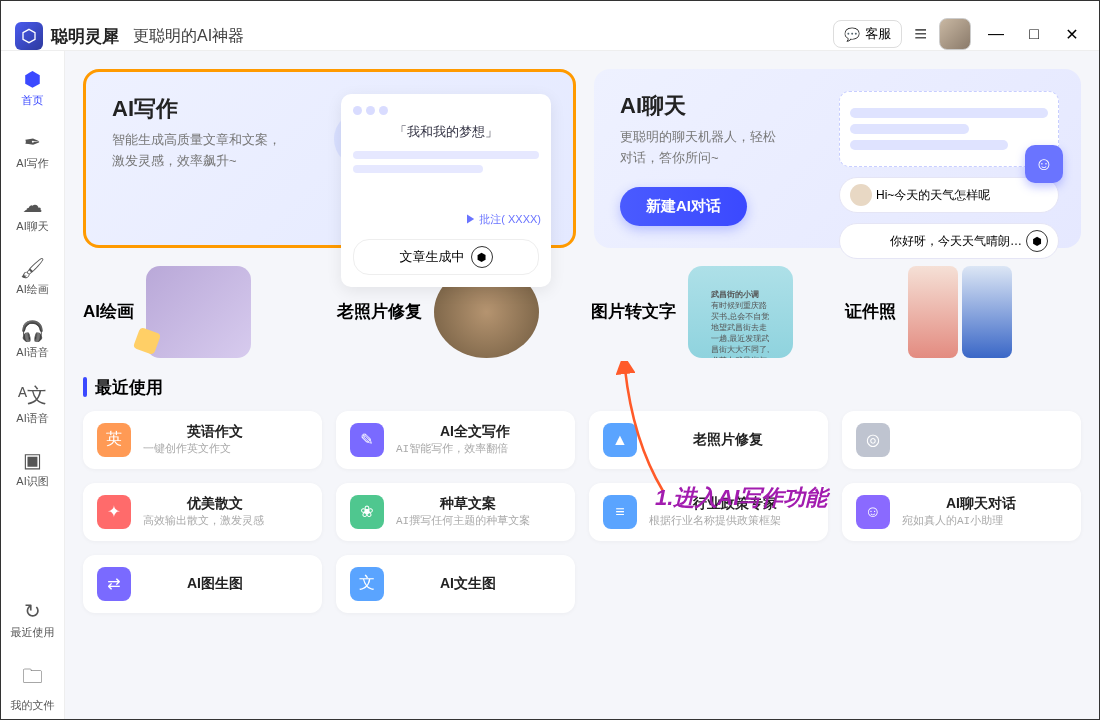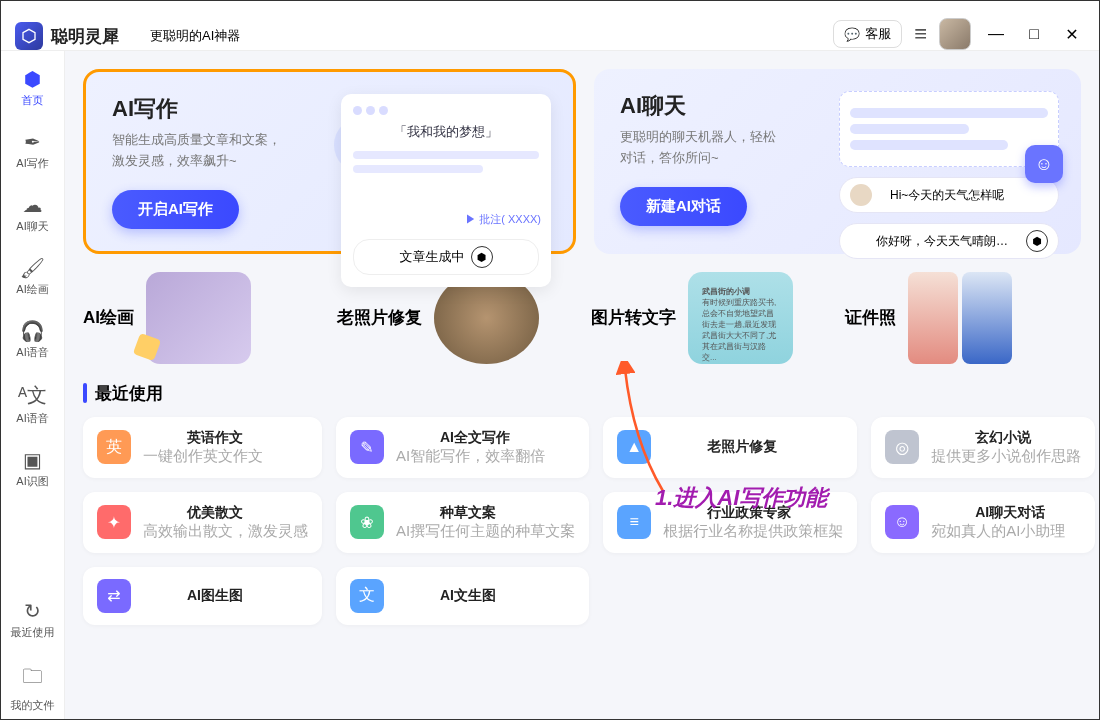--- a/index.html
+++ b/index.html
@@ -3,21 +3,21 @@
 <meta charset="utf-8">
 <style>
 * { margin: 0; padding: 0; box-sizing: border-box; font-family: "Microsoft YaHei", -apple-system, sans-serif; }
 body { width: 1100px; height: 720px; background: #f5f6fa; overflow: hidden; border: 1px solid #333; }
 
 
 .titlebar { height: 50px; background: #fff; display: flex; align-items: flex-end; padding: 0 14px; border-bottom: 1px solid #eee; }
 .logo-wrap { display: flex; align-items: center; gap: 8px; }
 .logo-ic { width: 28px; height: 28px; border-radius: 6px; background: linear-gradient(135deg,#4a5bef,#2d3a9e); display: flex; align-items: center; justify-content: center; color: #fff; }
 .app-name { font-weight: 700; font-size: 17px; color: #222; }
-.app-sub { font-size: 13px; color: #000000; margin-left: 23px; }
+.app-sub { font-size: 16px; color: #404040; margin-left: 6px; }
 .title-spacer { flex: 1; }
 .title-right { display: flex; align-items: center; gap: 12px; }
 .svc-btn { border: 1px solid #ddd; border-radius: 8px; padding: 4px 10px; font-size: 13px; display: flex; align-items: center; gap: 5px; cursor: pointer; background:#fff; }
 .hamburger { font-size: 22px; color: #555; cursor: pointer; }
 .avatar { width: 32px; height: 32px; border-radius: 8px; background: linear-gradient(135deg,#c9b8a3,#8a7a6a); border:1px solid #ccc; }
 .win-btn { width: 26px; text-align: center; font-size: 16px; cursor: pointer; }
 
 
 .app-body { display: flex; height: calc(100% - 50px); }
 .sidebar { width: 64px; background: #fff; border-right: 1px solid #eee; display: flex; flex-direction: column; align-items: center; padding-top: 10px; gap: 10px; }
@@ -46,46 +46,46 @@
 .wp-title { text-align:center; font-size:13px; color:#334; margin:6px 0 10px; }
 .wp-line { height:8px; background:#e6e8ff; border-radius:4px; margin:6px 0; }
 .wp-note { position:absolute; right:10px; bottom:60px; font-size:11px; color:#6a74ff;text-align:right; }
 .wp-status { display:flex; align-items:center; justify-content:center; gap:6px; font-size:13px; background:#fff; border-radius:16px; padding:6px 14px; margin-top:66px; border:1px solid #eee;}
 .ai-badge { position:absolute; left:-6px; bottom:56px; width:56px; height:56px; border-radius:50%; background:rgba(200,210,255,.5); display:flex; align-items:center; justify-content:center; font-weight:700; font-style:italic; font-size:22px; color:#5a66ff; }
 .mini-logo { width:22px;height:22px;border-radius:50%;border:1.5px solid #333;display:inline-flex;align-items:center;justify-content:center;font-size:11px; }
 
 .chat-preview { position:absolute; right:0; top:0; width:220px; }
 .chat-lines { background:#fff; border-radius:10px; padding:10px; border:1px dashed #c8ceff; }
 .chat-bar { height:10px; background:#dfe3ff; border-radius:5px; margin:6px 0; }
-.chat-bubble { display:flex; align-items:center; gap:18px; background:#fff; border:1px solid #e5e5f5; border-radius:18px; padding:6px 10px; font-size:12px; margin-top:10px; }
+.chat-bubble { display:flex; align-items:center; gap:4px; background:#fff; border:1px solid #e5e5f5; border-radius:18px; padding:6px 10px; font-size:12px; margin-top:10px; }
 .chat-bubble .av { width:22px;height:22px;border-radius:50%;background:#e8d8c4; }
 .chat-float { position:absolute; right:-4px; top:54px; width:38px;height:38px;border-radius:10px; background:#6a74ff; color:#fff; display:flex;align-items:center;justify-content:center; font-size:18px; box-shadow:0 4px 10px rgba(100,110,255,.4); }
 
 
 .tiles-row { display:flex; gap:18px; margin-bottom:18px; }
 .tile { flex:1; display:flex; align-items:center; gap:12px; }
 .tile-title { font-size:17px; font-weight:700; }
 .tile-img { width:105px; height:92px; border-radius:14px; background:#ccc; }
 .tile-draw { background:linear-gradient(135deg,#b9a8d8,#d7cbee); position:relative; }
 .tile-draw::after{content:"";position:absolute;left:-10px;bottom:6px;width:22px;height:22px;background:#ffcf66;border-radius:4px;transform:rotate(20deg);}
 .tile-photo { border-radius:50%; background:radial-gradient(circle,#b59470,#6f5a3f); }
-.tile-doc { background:linear-gradient(#aee0e8,#8fd3de); padding:14px; font-size:8px; color:#555; overflow:hidden; }
+.tile-doc { background:linear-gradient(#aee0e8,#8fd3de); padding:23px; font-size:8px; color:#555; overflow:hidden; }
 .tile-idwrap { display:flex; gap:4px; }
 .tile-id { width:50px; height:92px; border-radius:8px; }
 .id1{ background:linear-gradient(#f5e0d6,#e38b80);} .id2{ background:linear-gradient(#dce6f5,#3a67c7);}
 
 
 .section-hdr { display:flex; align-items:center; gap:8px; font-size:17px; font-weight:700; margin:8px 0 12px; }
 .section-hdr::before { content:""; width:4px; height:20px; background:#3b49ff; border-radius:2px; }
 .grid { display:grid; grid-template-columns:repeat(4,1fr); gap:14px; }
 .card { background:#fff; border-radius:12px; padding:12px 14px; display:flex; gap:12px; align-items:center; cursor:pointer; box-shadow:0 1px 4px rgba(0,0,0,.04); }
 .card-ic { width:34px; height:34px; border-radius:8px; display:flex; align-items:center; justify-content:center; color:#fff; font-size:16px; flex-shrink:0; }
 .card-txt { min-width:0; }
 .card-title { font-size:14px; font-weight:600; color:#222;margin-left:44px; }
-.card-sub { font-size:15px; color:#aaa; white-space:nowrap; overflow:hidden; text-overflow:ellipsis; }
+.card-sub { font-size:11px; color:#aaa; white-space:nowrap; overflow:hidden; text-overflow:ellipsis;font-family:Liberation Mono, monospace; }
 .ic-or{background:#ff9a55}.ic-pu{background:#7a6aff}.ic-bl{background:#5aa4ff}.ic-gr{background:#bfc4d0}.ic-rd{background:#ff6b6b}.ic-gn{background:#4fc78f}.ic-vi{background:#8a6aff}
 
 
 .annot-arrow { position:absolute; left:538px; top:310px; pointer-events:none; }
 .annot-text { position:absolute; left:590px; top:432px; color:#a21caf; font-size:22px; font-style:italic; font-weight:600; pointer-events:none; }
 </style>
 </head>
 <body>
 
 <div class="titlebar">
@@ -156,21 +156,20 @@
 
   <div class="main">
 
     <div class="hero-row">
       <div class="hero-card hero-write">
         <div class="hero-left">
           <div class="hero-title">AI写作</div>
           <div class="hero-desc">
             <span>智能生成高质量文章和文案，</span><br><span>激发灵感，效率飙升~</span>
           </div>
-          <button class="hero-btn">开启AI写作</button>
         </div>
         <div class="hero-right">
           <div class="ai-badge">AI</div>
           <div class="write-preview">
             <div class="wp-tabs">
                 <div class="wp-tab"></div>
                 <div class="wp-tab"></div>
                 <div class="wp-tab"></div>
               </div>
             <div class="wp-title">「我和我的梦想」</div>
@@ -256,24 +255,20 @@
         </div>
         <div class="card">
           <div class="card-ic ic-bl">▲</div>
     <div class="card-txt">
             <div class="card-title">老照片修复</div>
     <div class="card-sub"></div>
           </div>
         </div>
         <div class="card">
           <div class="card-ic ic-gr">◎</div>
-    <div class="card-txt">
-            <div class="card-title">玄幻小说</div>
-    <div class="card-sub">提供更多小说创作思路</div>
-          </div>
         </div>
         <div class="card">
           <div class="card-ic ic-rd">✦</div>
     <div class="card-txt">
             <div class="card-title">优美散文</div>
     <div class="card-sub">高效输出散文，激发灵感</div>
           </div>
         </div>
         <div class="card">
           <div class="card-ic ic-gn">❀</div>

